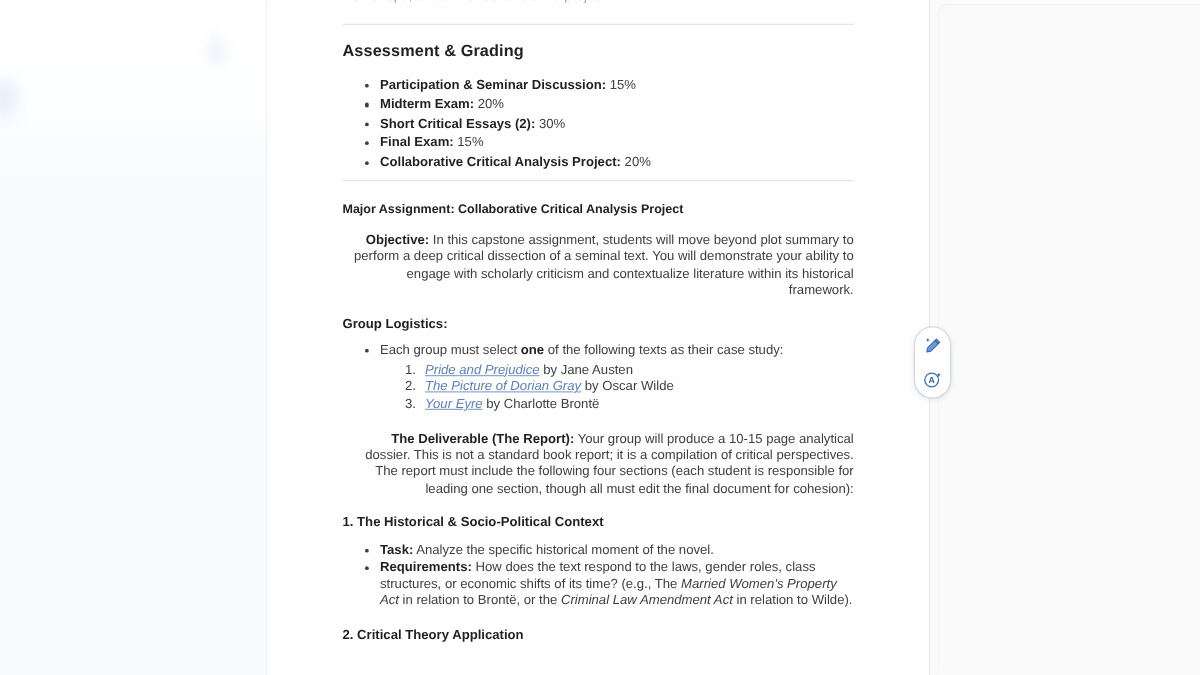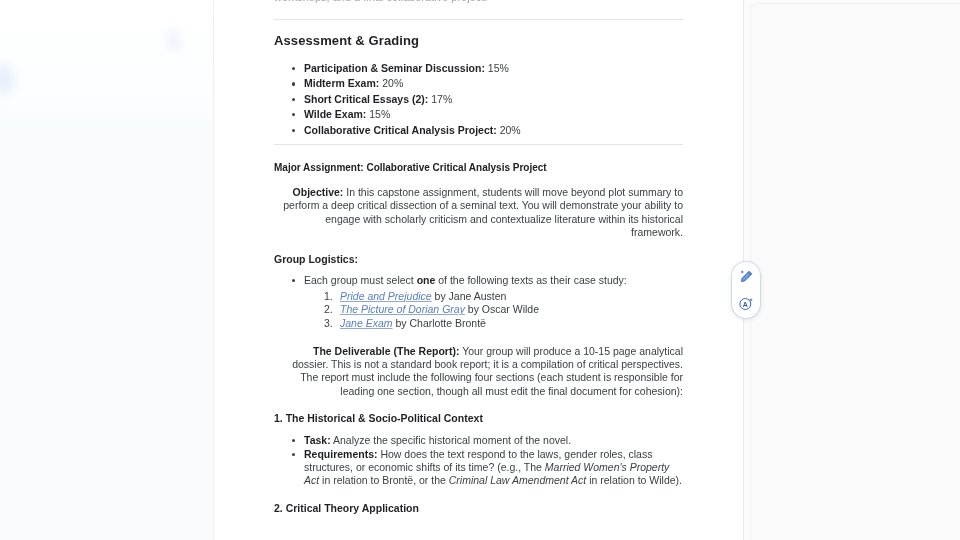--- a/index.html
+++ b/index.html
@@ -271,24 +271,24 @@
           <li>
             <b>Participation &amp; Seminar Discussion:</b>
             <span>15%</span>
           </li>
           <li>
             <b>Midterm Exam:</b>
             <span>20%</span>
           </li>
           <li>
             <b>Short Critical Essays (2):</b>
-            <span>17%</span>
-          </li>
-          <li>
-            <b>Wilde Exam:</b>
+            <span>30%</span>
+          </li>
+          <li>
+            <b>Final Exam:</b>
             <span>15%</span>
           </li>
           <li>
             <b>Collaborative Critical Analysis Project:</b>
             <span>20%</span>
           </li>
         </ul>
 
         <div class="spacer-divider"></div>
 
@@ -305,21 +305,21 @@
             <span>Each group must select </span><b>one</b><span> of the following texts as their case study:</span>
 
             <ol class="texts">
               <li>
                 <a class="booklink" href="#">Pride and Prejudice</a><span> by Jane Austen</span>
               </li>
               <li>
                 <a class="booklink" href="#">The Picture of Dorian Gray</a><span> by Oscar Wilde</span>
               </li>
               <li>
-                <a class="booklink" href="#">Jane Exam</a><span>  by Charlotte Brontë</span>
+                <a class="booklink" href="#">Your Eyre</a><span>  by Charlotte Brontë</span>
               </li>
             </ol>
           </li>
         </ul>
 
         <p class="para" style="margin-top:14px">
           <b>The Deliverable (The Report):</b><span> Your group will produce a 10-15 page analytical dossier. This is not a standard book report; it is a compilation of critical perspectives. The report must include the following four sections (each student is responsible for leading one section, though all must edit the final document for cohesion):</span>
         </p>
 
         <h3 class="subsec">1. The Historical &amp; Socio-Political Context</h3>

